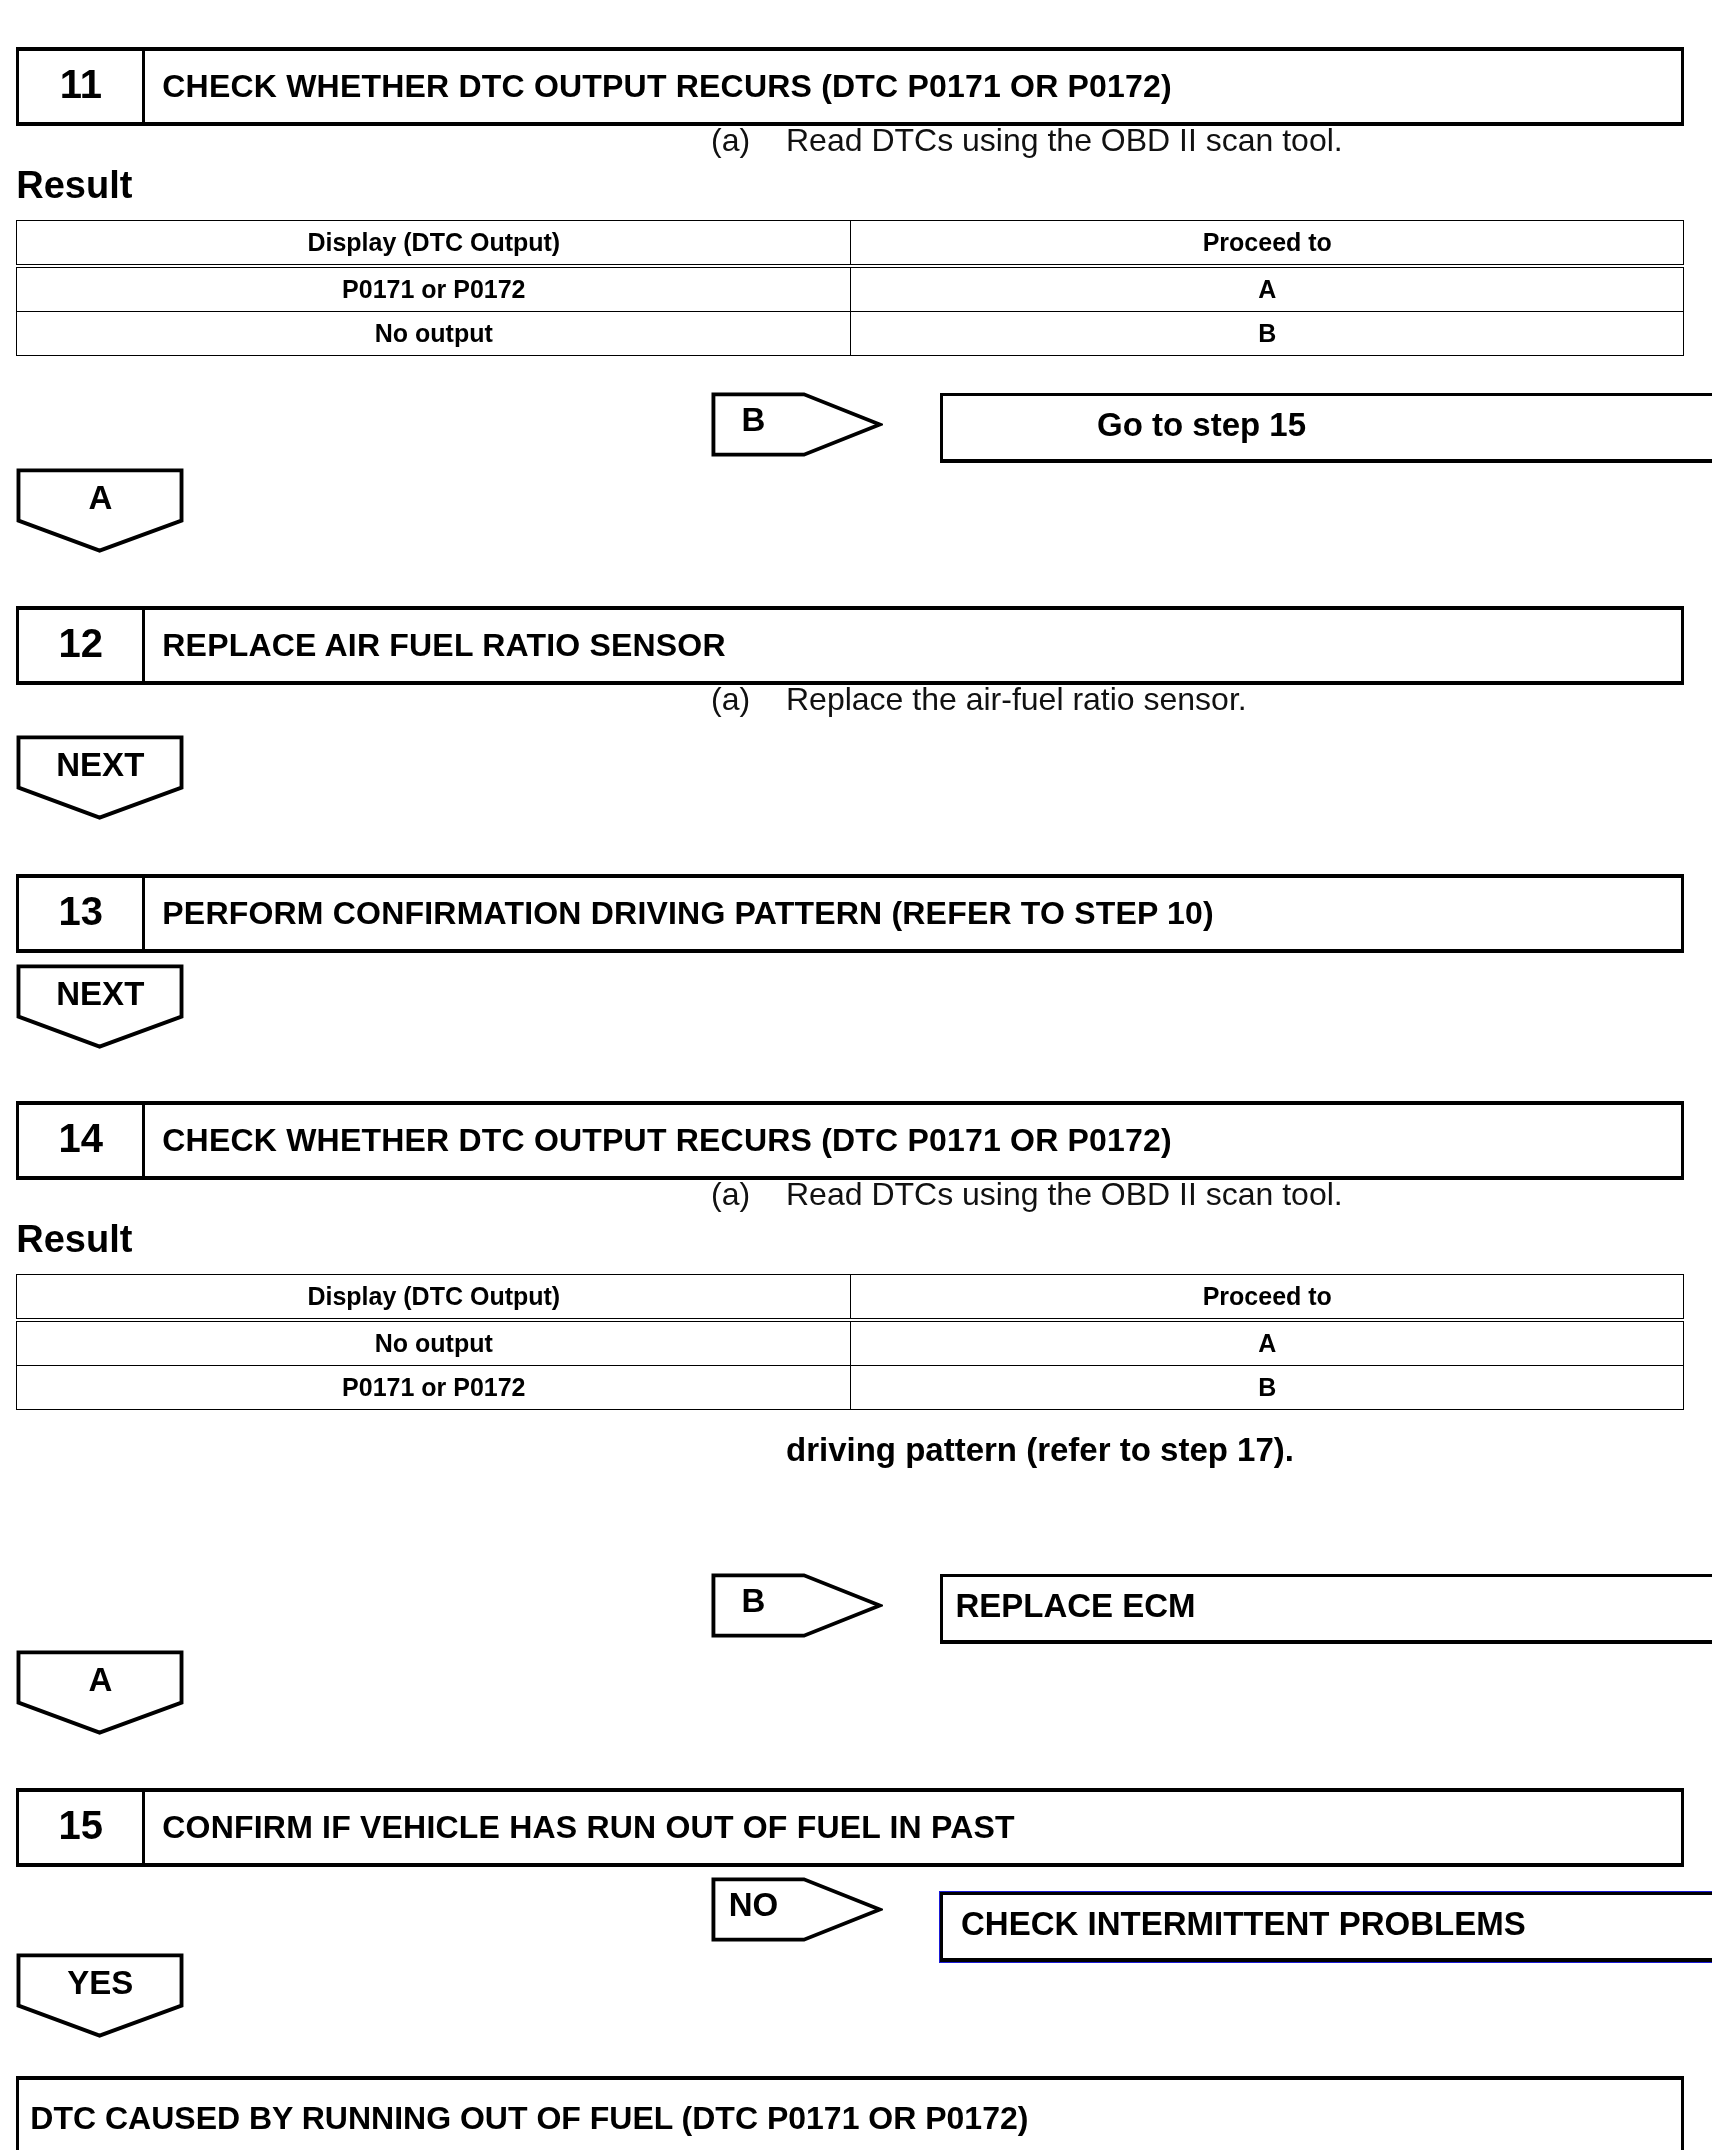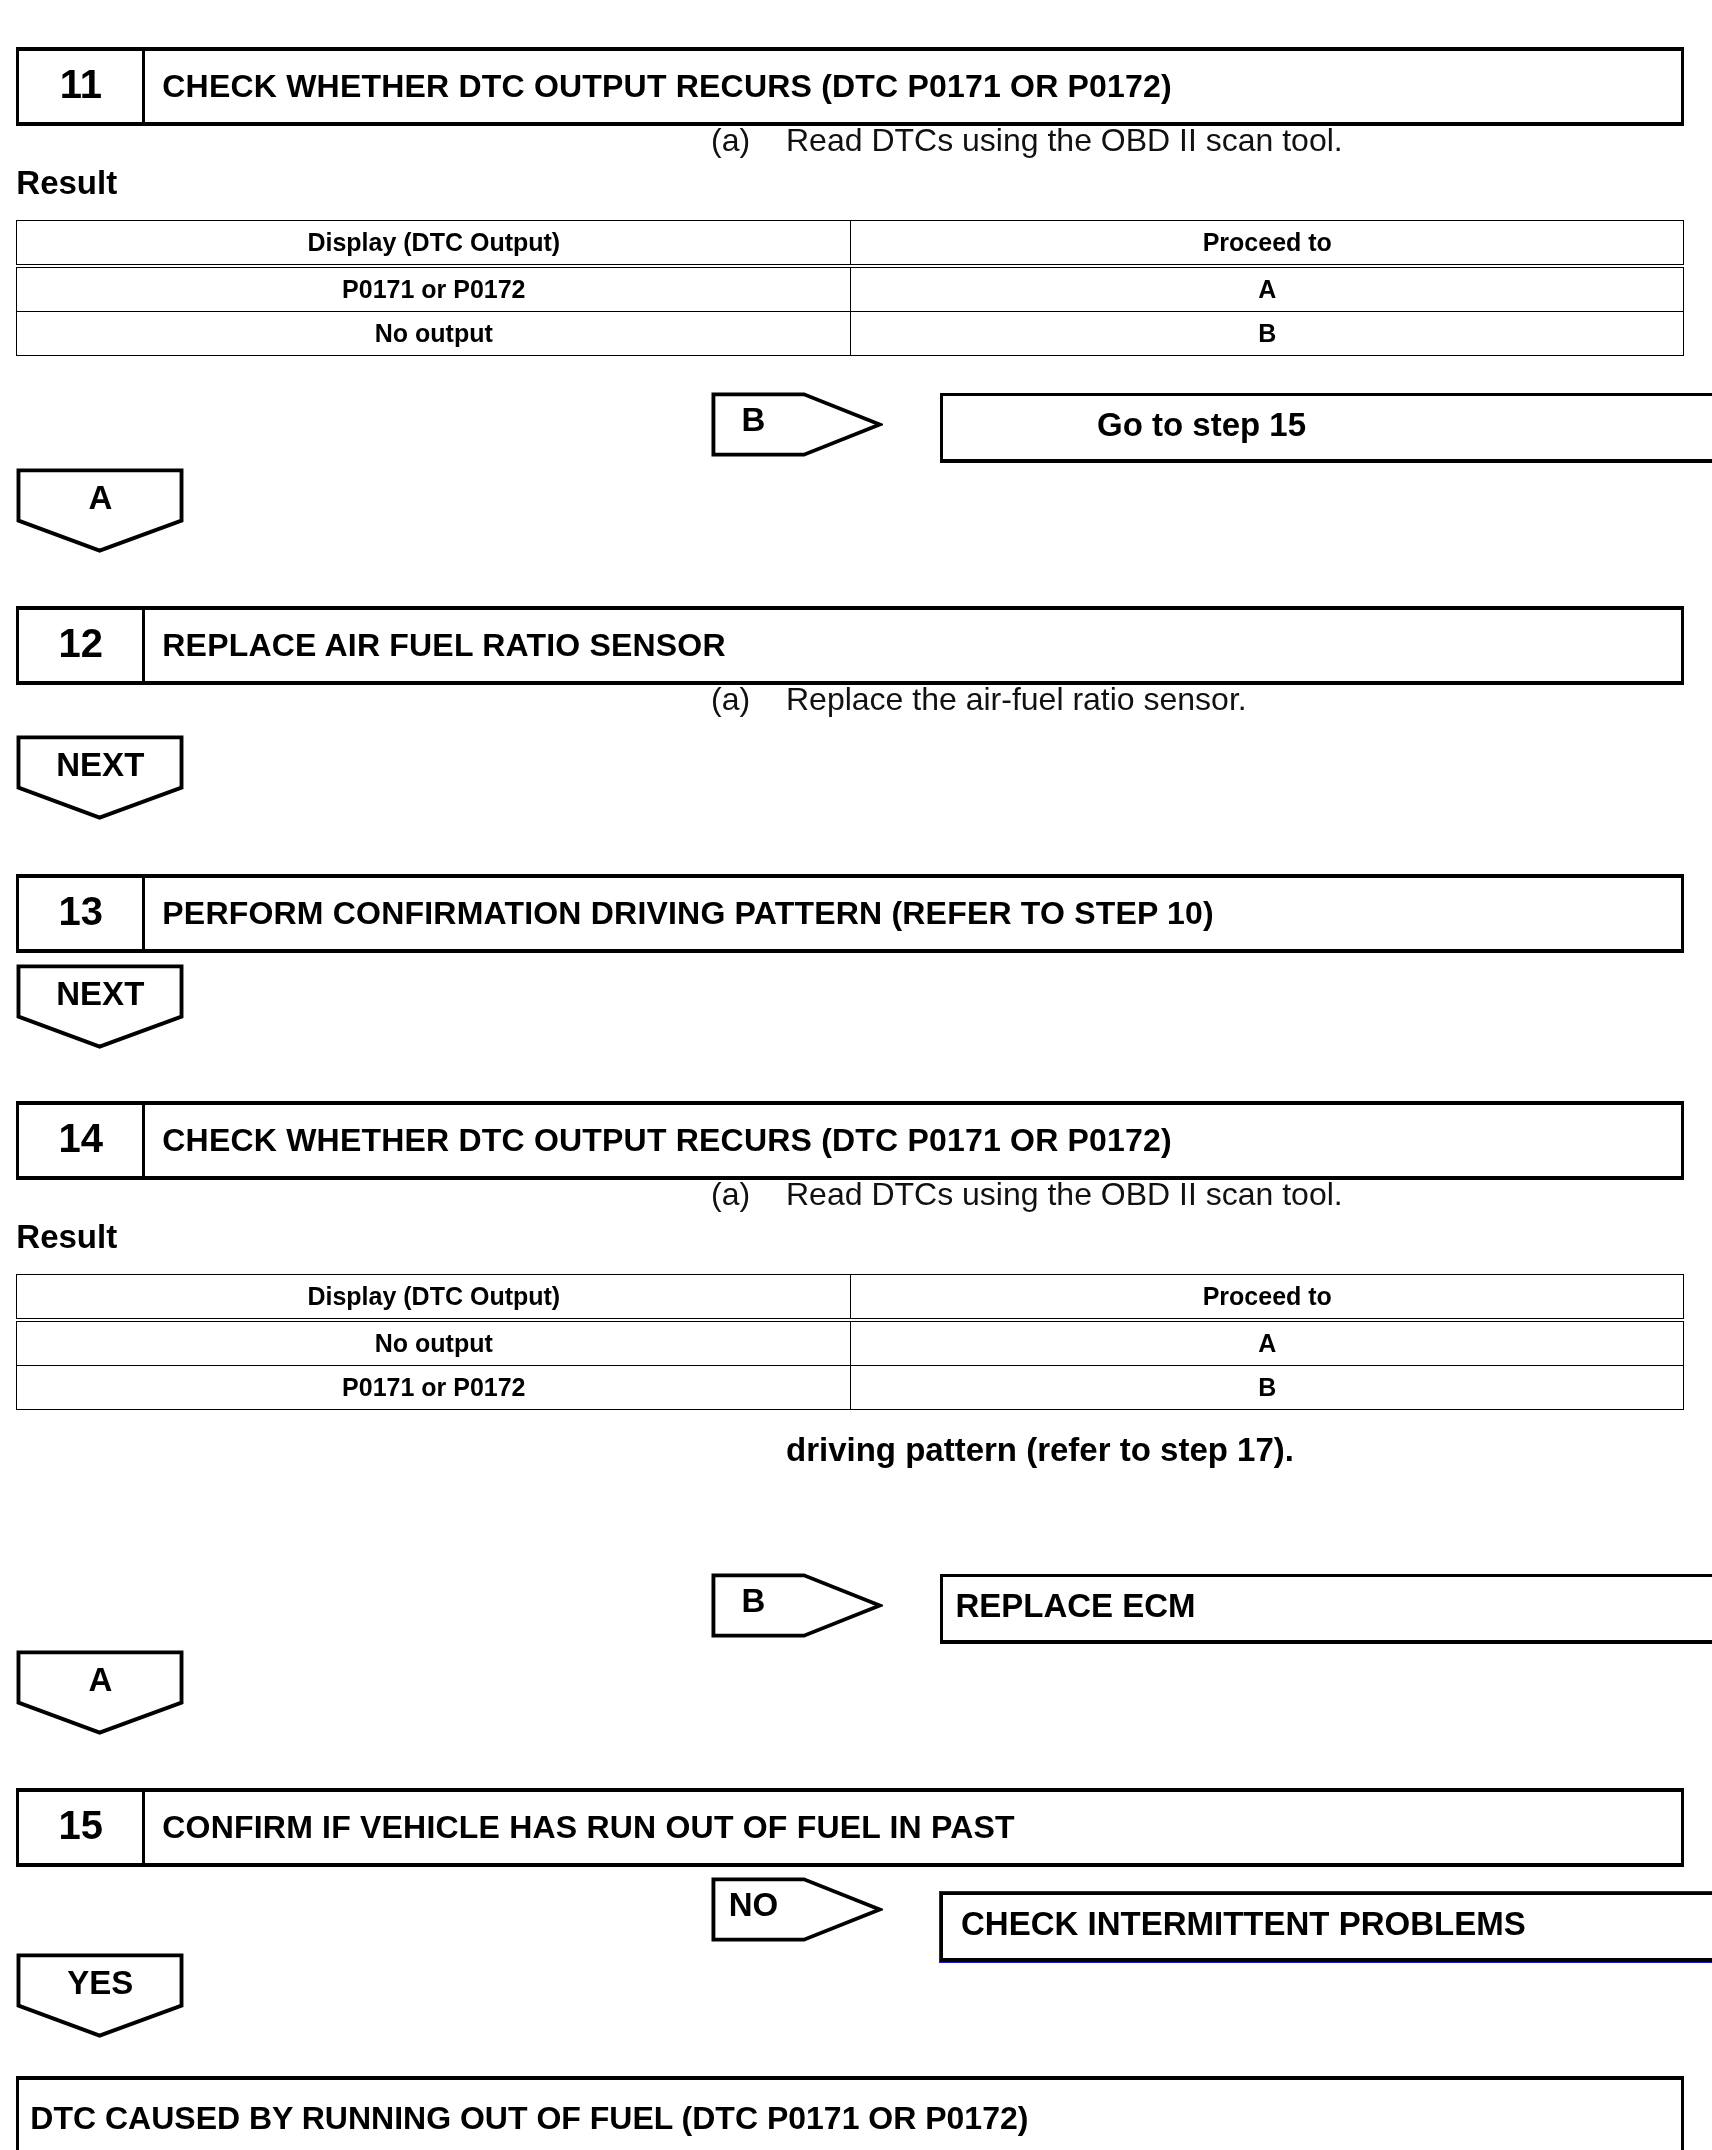--- a/index.html
+++ b/index.html
@@ -12,21 +12,21 @@
               border-right: 3.1px solid #000; box-sizing: border-box;
               font-weight: bold; font-size: 40px; display: flex; align-items: center; justify-content: center;
               padding-bottom: 3.1px; }
   .step-title { position: absolute; left: 143px; top: 0; height: 100%; display: flex; align-items: center;
                 font-weight: bold; font-size: 32px; letter-spacing: 0.2px; padding-bottom: 7.8px; white-space: nowrap; }
 
   .sub-item { position: absolute; font-size: 32px; white-space: nowrap; color: #111; }
   .sub-item .lbl { position: absolute; left: 0; }
   .sub-item .txt { position: absolute; left: 75px; }
 
-  .result-label { position: absolute; left: 16.3px; font-size: 33px; font-weight: bold; }
+  .result-label { position: absolute; left: 16.3px; font-size: 38px; font-weight: bold; }
 
   table.result { position: absolute; left: 16.3px; width: 1668px; border-collapse: collapse; table-layout: fixed; }
   table.result th, table.result td { border: 1.6px solid #000; text-align: center; font-weight: bold;
                                      font-size: 25px; height: 43px; padding: 0; }
   table.result thead th { border-bottom: 4.7px double #000; }
   table.result col.c1 { width: 834px; }
 
   .arrow-down { position: absolute; left: 16.3px; width: 168px; height: 84px; }
   .arrow-down svg { position: absolute; left: 0; top: 0; }
   .arrow-down .lbl { position: absolute; left: 0; width: 168px; top: 11px; text-align: center;

